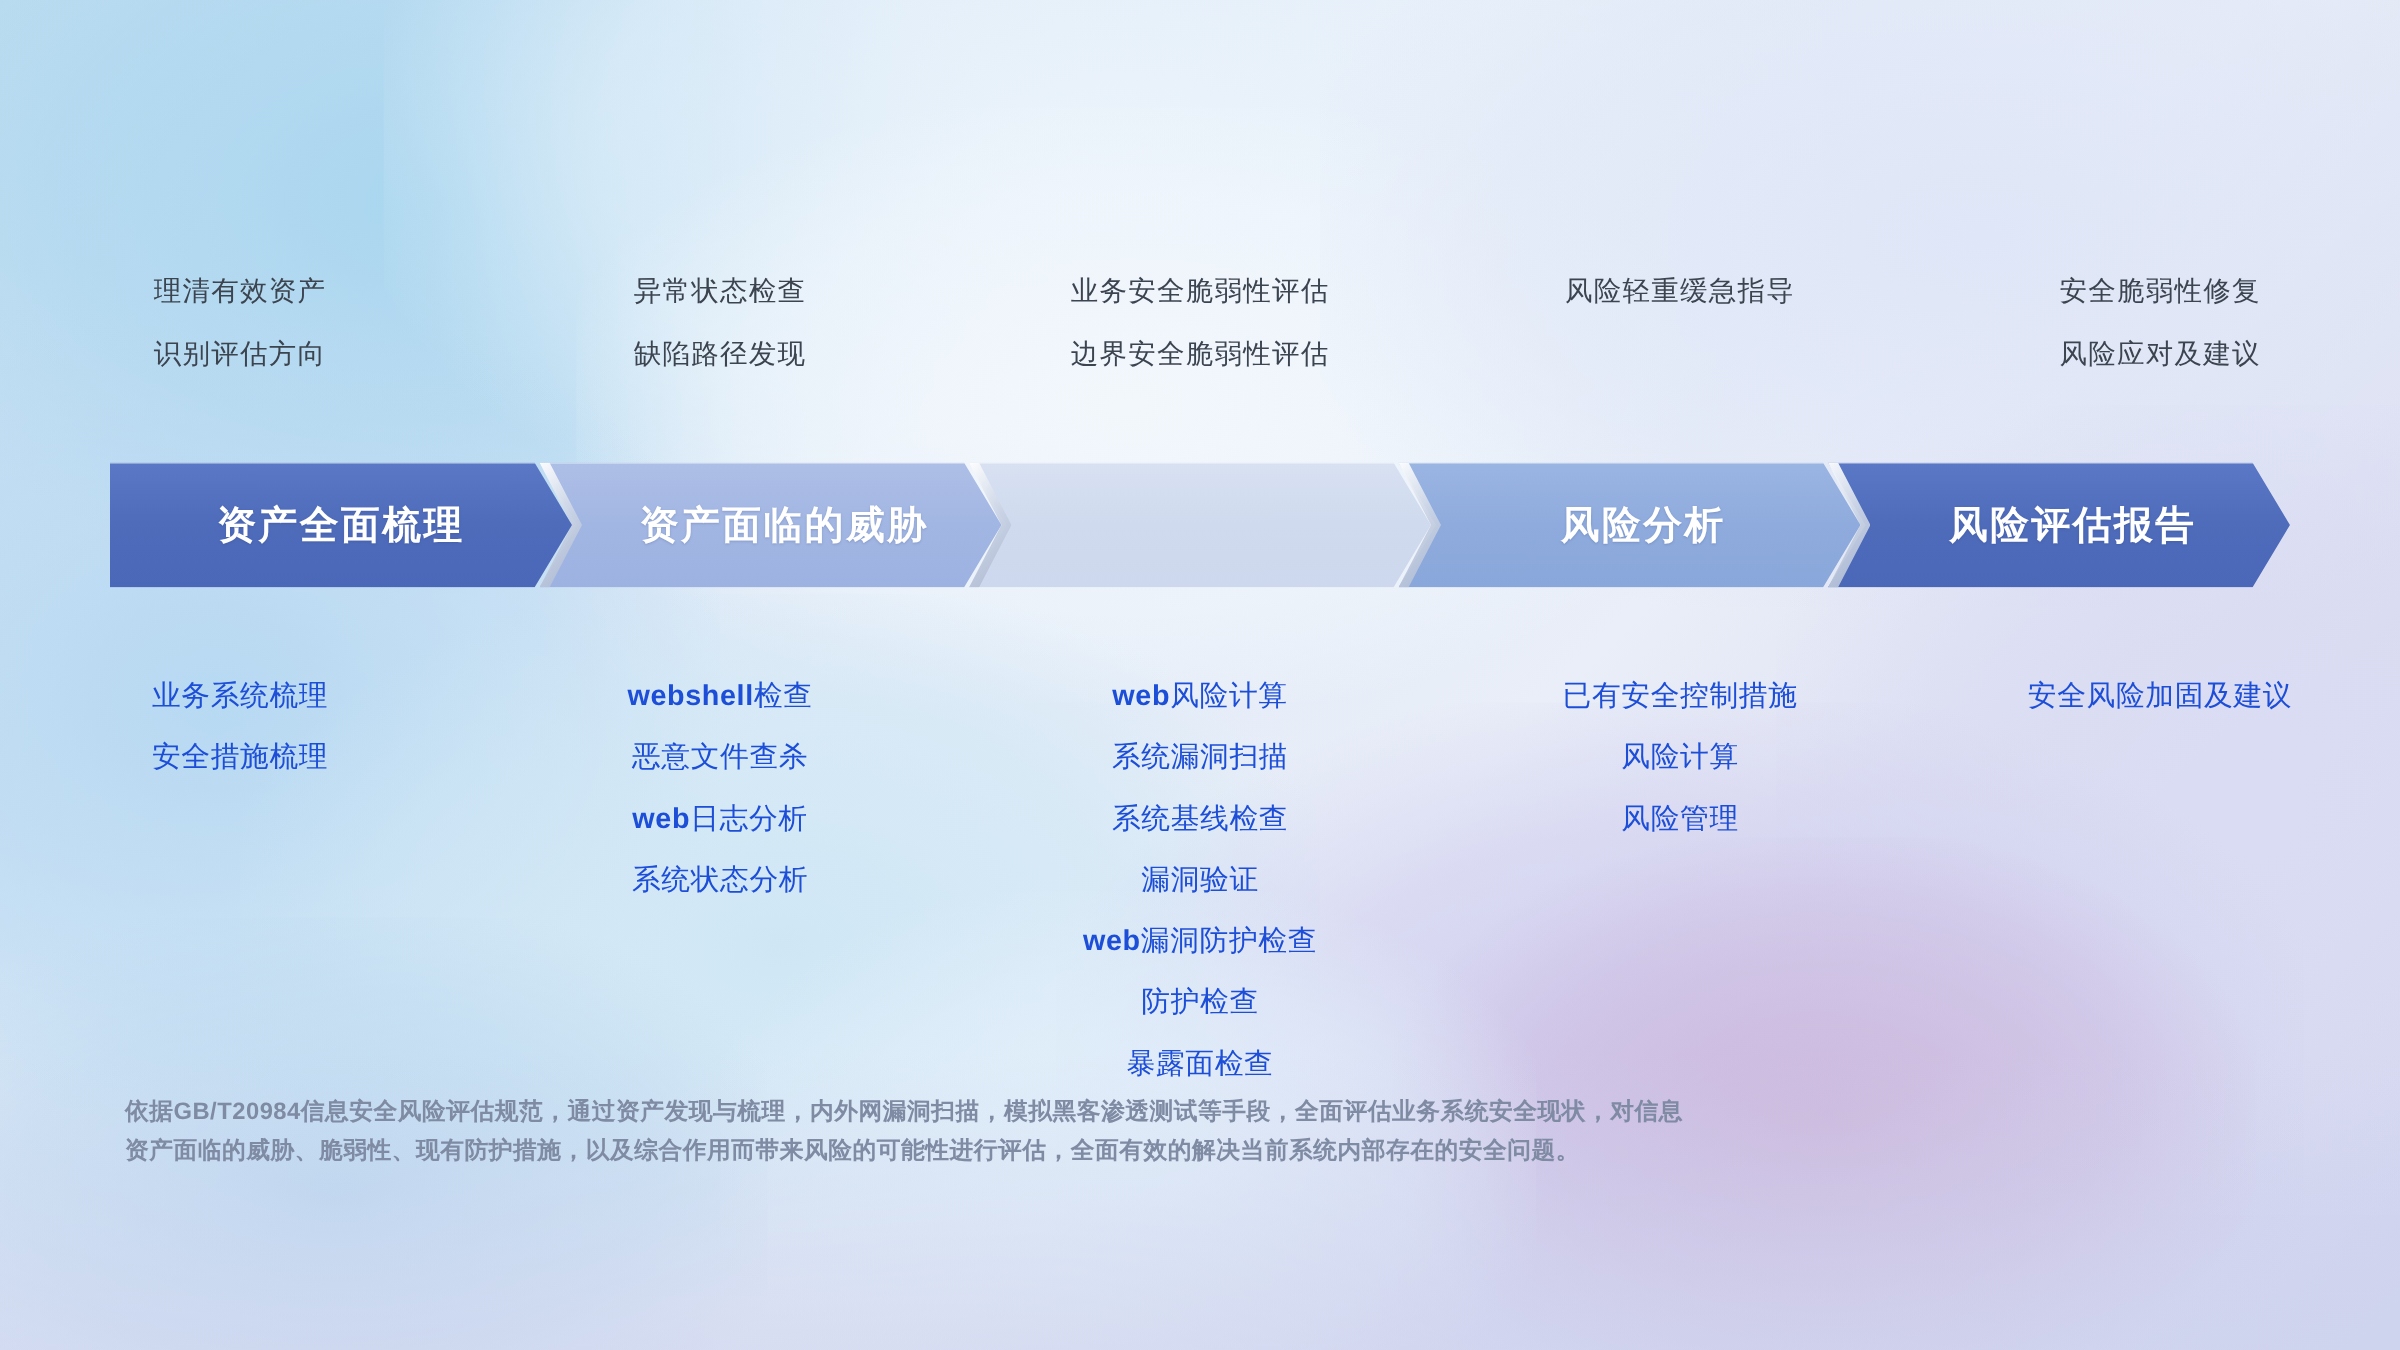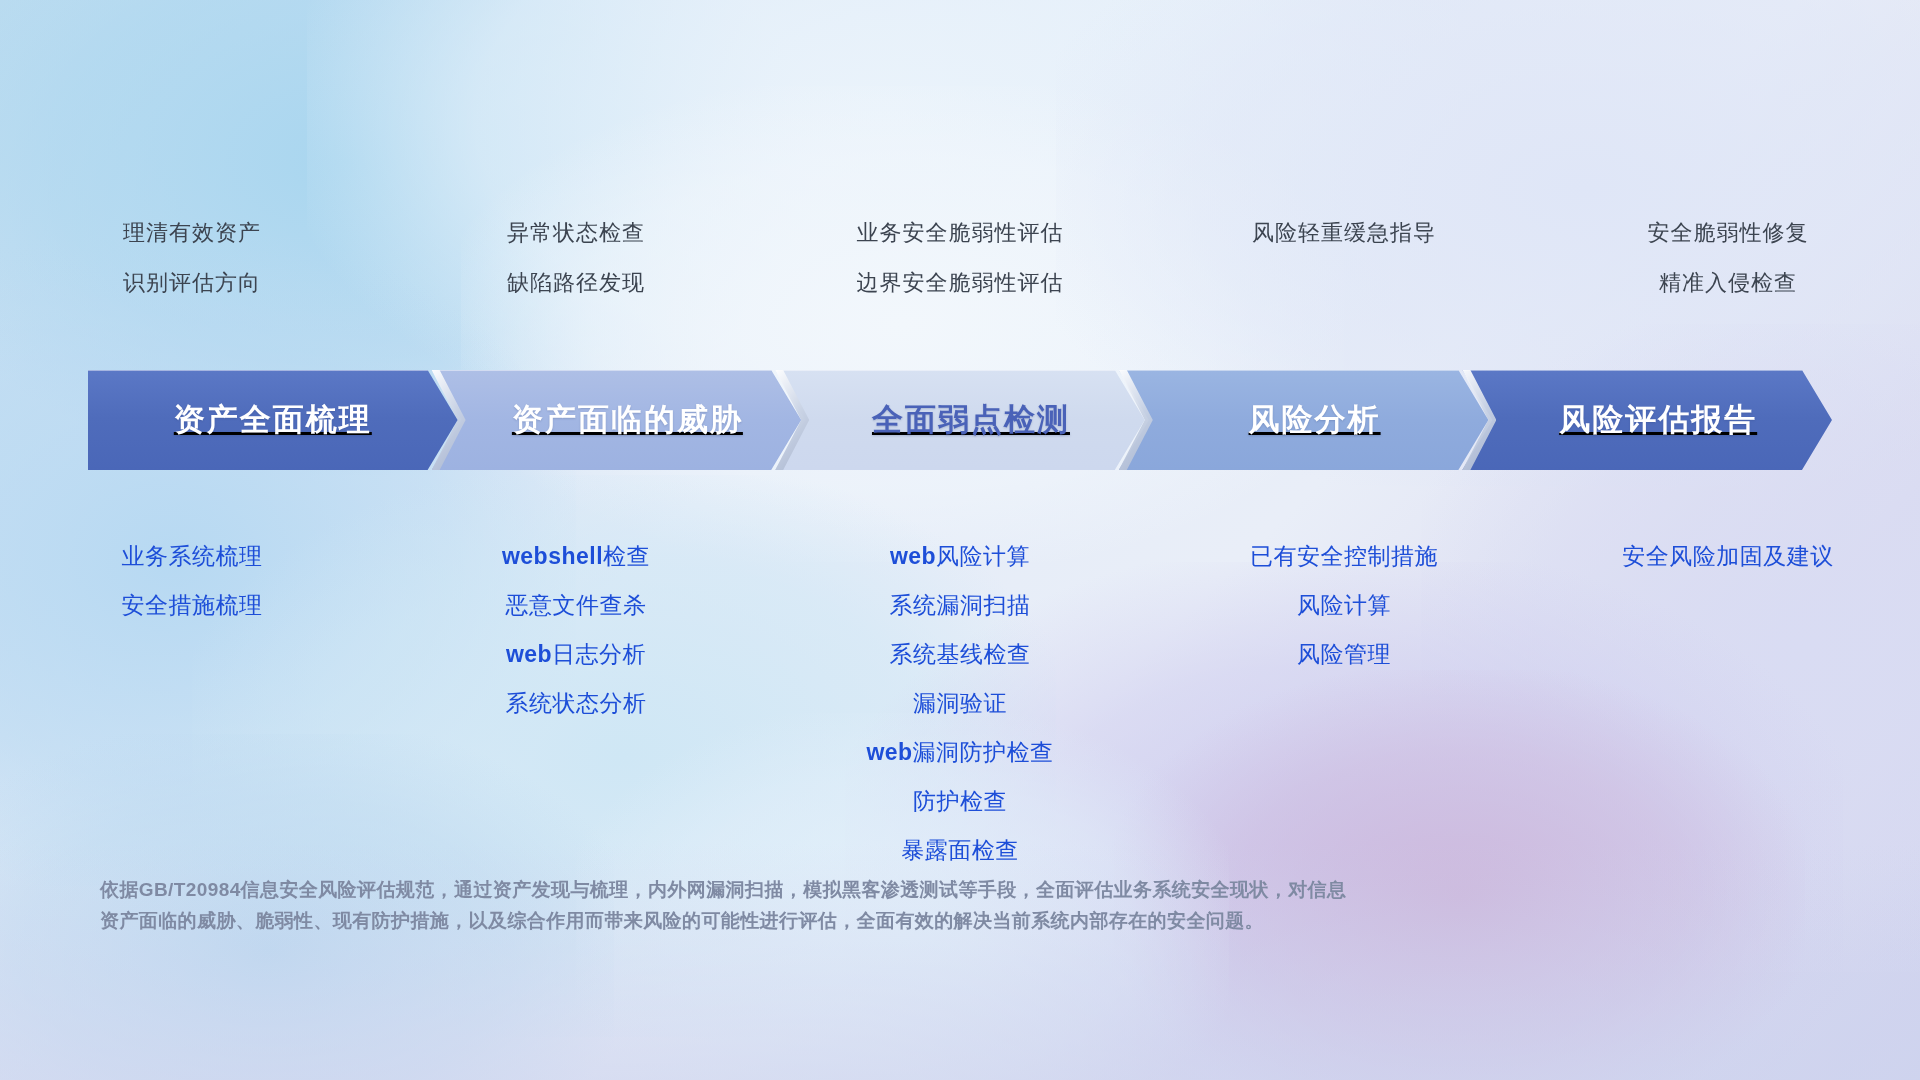--- a/index.html
+++ b/index.html
@@ -41,21 +41,20 @@
   }
 
   
   #arrow-band{
     position:absolute;left:88px;right:88px;top:370px;height:100px;
     display:flex;align-items:stretch;
   }
   .arrow{
     position:relative;flex:1 1 0;display:flex;align-items:center;justify-content:center;
     margin-right:-26px;
-    text-decoration:underline;
   }
   .arrow:last-child{margin-right:0;}
   .arrow .shape{
     position:absolute;inset:0;
     clip-path:polygon(0 0, calc(100% - 30px) 0, 100% 50%, calc(100% - 30px) 100%, 0 100%, 30px 50%);
     box-shadow:inset 0 1px 0 rgba(255,255,255,0.45);
   }
   .arrow:first-child .shape{
     clip-path:polygon(0 0, calc(100% - 30px) 0, 100% 50%, calc(100% - 30px) 100%, 0 100%);
   }
@@ -128,38 +127,37 @@
       </div>
       <div class="col">
         <div class="cap">业务安全脆弱性评估</div>
         <div class="cap">边界安全脆弱性评估</div>
       </div>
       <div class="col">
         <div class="cap">风险轻重缓急指导</div>
       </div>
       <div class="col">
         <div class="cap">安全脆弱性修复</div>
-        <div class="cap">精准入侵检查</div>
+        <div class="cap">风险应对及建议</div>
       </div>
     </div>
 
   <div id="arrow-band">
       <div class="arrow" style="z-index: 10;">
         <div class="shape a-dark"></div>
         <div class="label t-white">资产全面梳理</div>
       </div>
       <div class="arrow" style="z-index: 9;">
         <div class="shape a-mid"></div>
         <div class="edge"></div>
         <div class="label t-white">资产面临的威胁</div>
       </div>
       <div class="arrow" style="z-index: 8;">
         <div class="shape a-light"></div>
         <div class="edge"></div>
-        <div class="label t-blue">全面弱点检测</div>
       </div>
       <div class="arrow" style="z-index: 7;">
         <div class="shape a-mid2"></div>
         <div class="edge"></div>
         <div class="label t-white">风险分析</div>
       </div>
       <div class="arrow" style="z-index: 6;">
         <div class="shape a-dark"></div>
         <div class="edge"></div>
         <div class="label t-white">风险评估报告</div>

